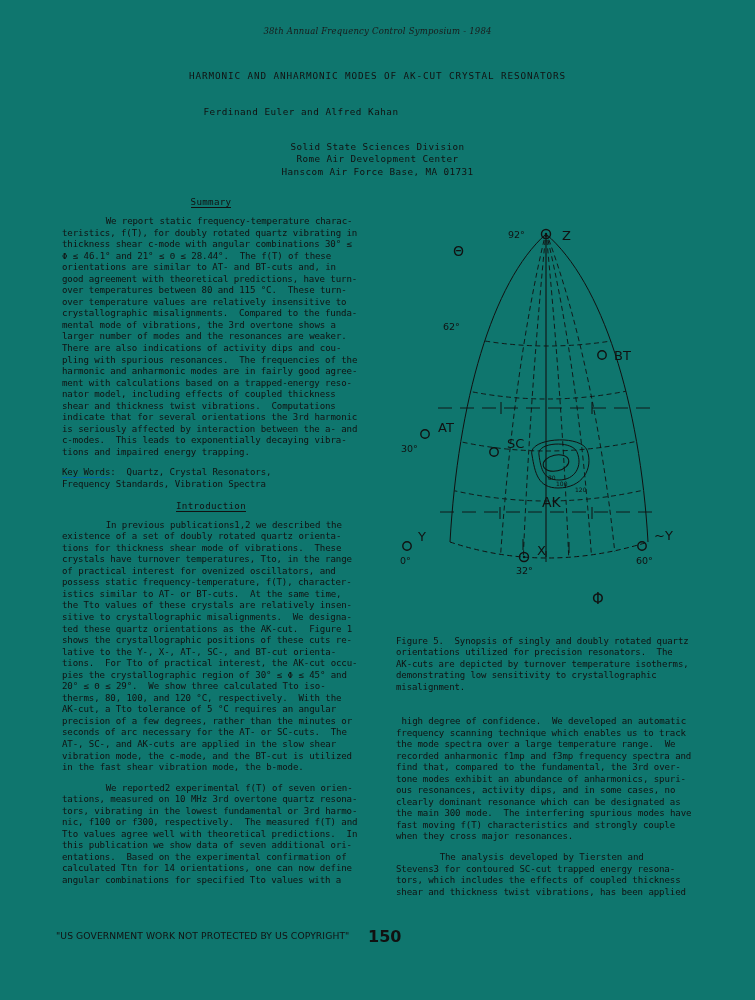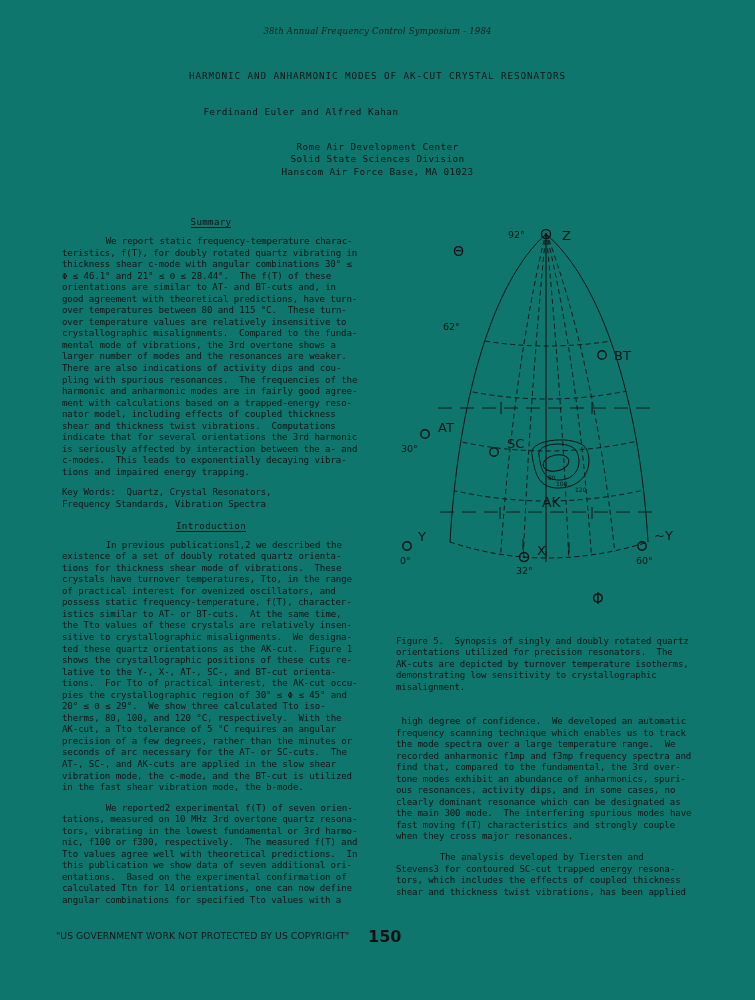--- a/index.html
+++ b/index.html
@@ -65,21 +65,20 @@
     line-height: 12.4px;
     letter-spacing: .4px;
   }
 
   
   .col-left {
     position: absolute;
     left: 62px;
     top: 196px;
     width: 298px;
-    margin-top: 20px;
   }
 
   .sec-head {
     text-align: center;
     font-size: 9.2px;
     letter-spacing: .3px;
     margin: 0 0 9px 0;
   }
   .sec-head span {
     border-bottom: 1px solid #111;
@@ -147,23 +146,23 @@
 </head>
 <body>
 
 <div class="page">
 
   <div class="running-head">38th Annual Frequency Control Symposium - 1984</div>
 
   <div class="title">HARMONIC AND ANHARMONIC MODES OF AK-CUT CRYSTAL RESONATORS</div>
   <div class="authors">Ferdinand Euler and Alfred Kahan</div>
   <div class="affil">
+    <div>Solid State Sciences Division</div>
     <div>Rome Air Development Center</div>
-    <div>Solid State Sciences Division</div>
-    <div>Hanscom Air Force Base, MA 01023</div>
+    <div>Hanscom Air Force Base, MA 01731</div>
   </div>
 
   <div class="col-left">
     <div class="sec-head"><span>Summary</span></div>
     <p class="body">        We report static frequency-temperature charac-
 teristics, f(T), for doubly rotated quartz vibrating in
 thickness shear c-mode with angular combinations 30° ≤
 Φ ≤ 46.1° and 21° ≤ Θ ≤ 28.44°.  The f(T) of these
 orientations are similar to AT- and BT-cuts and, in
 good agreement with theoretical predictions, have turn-

